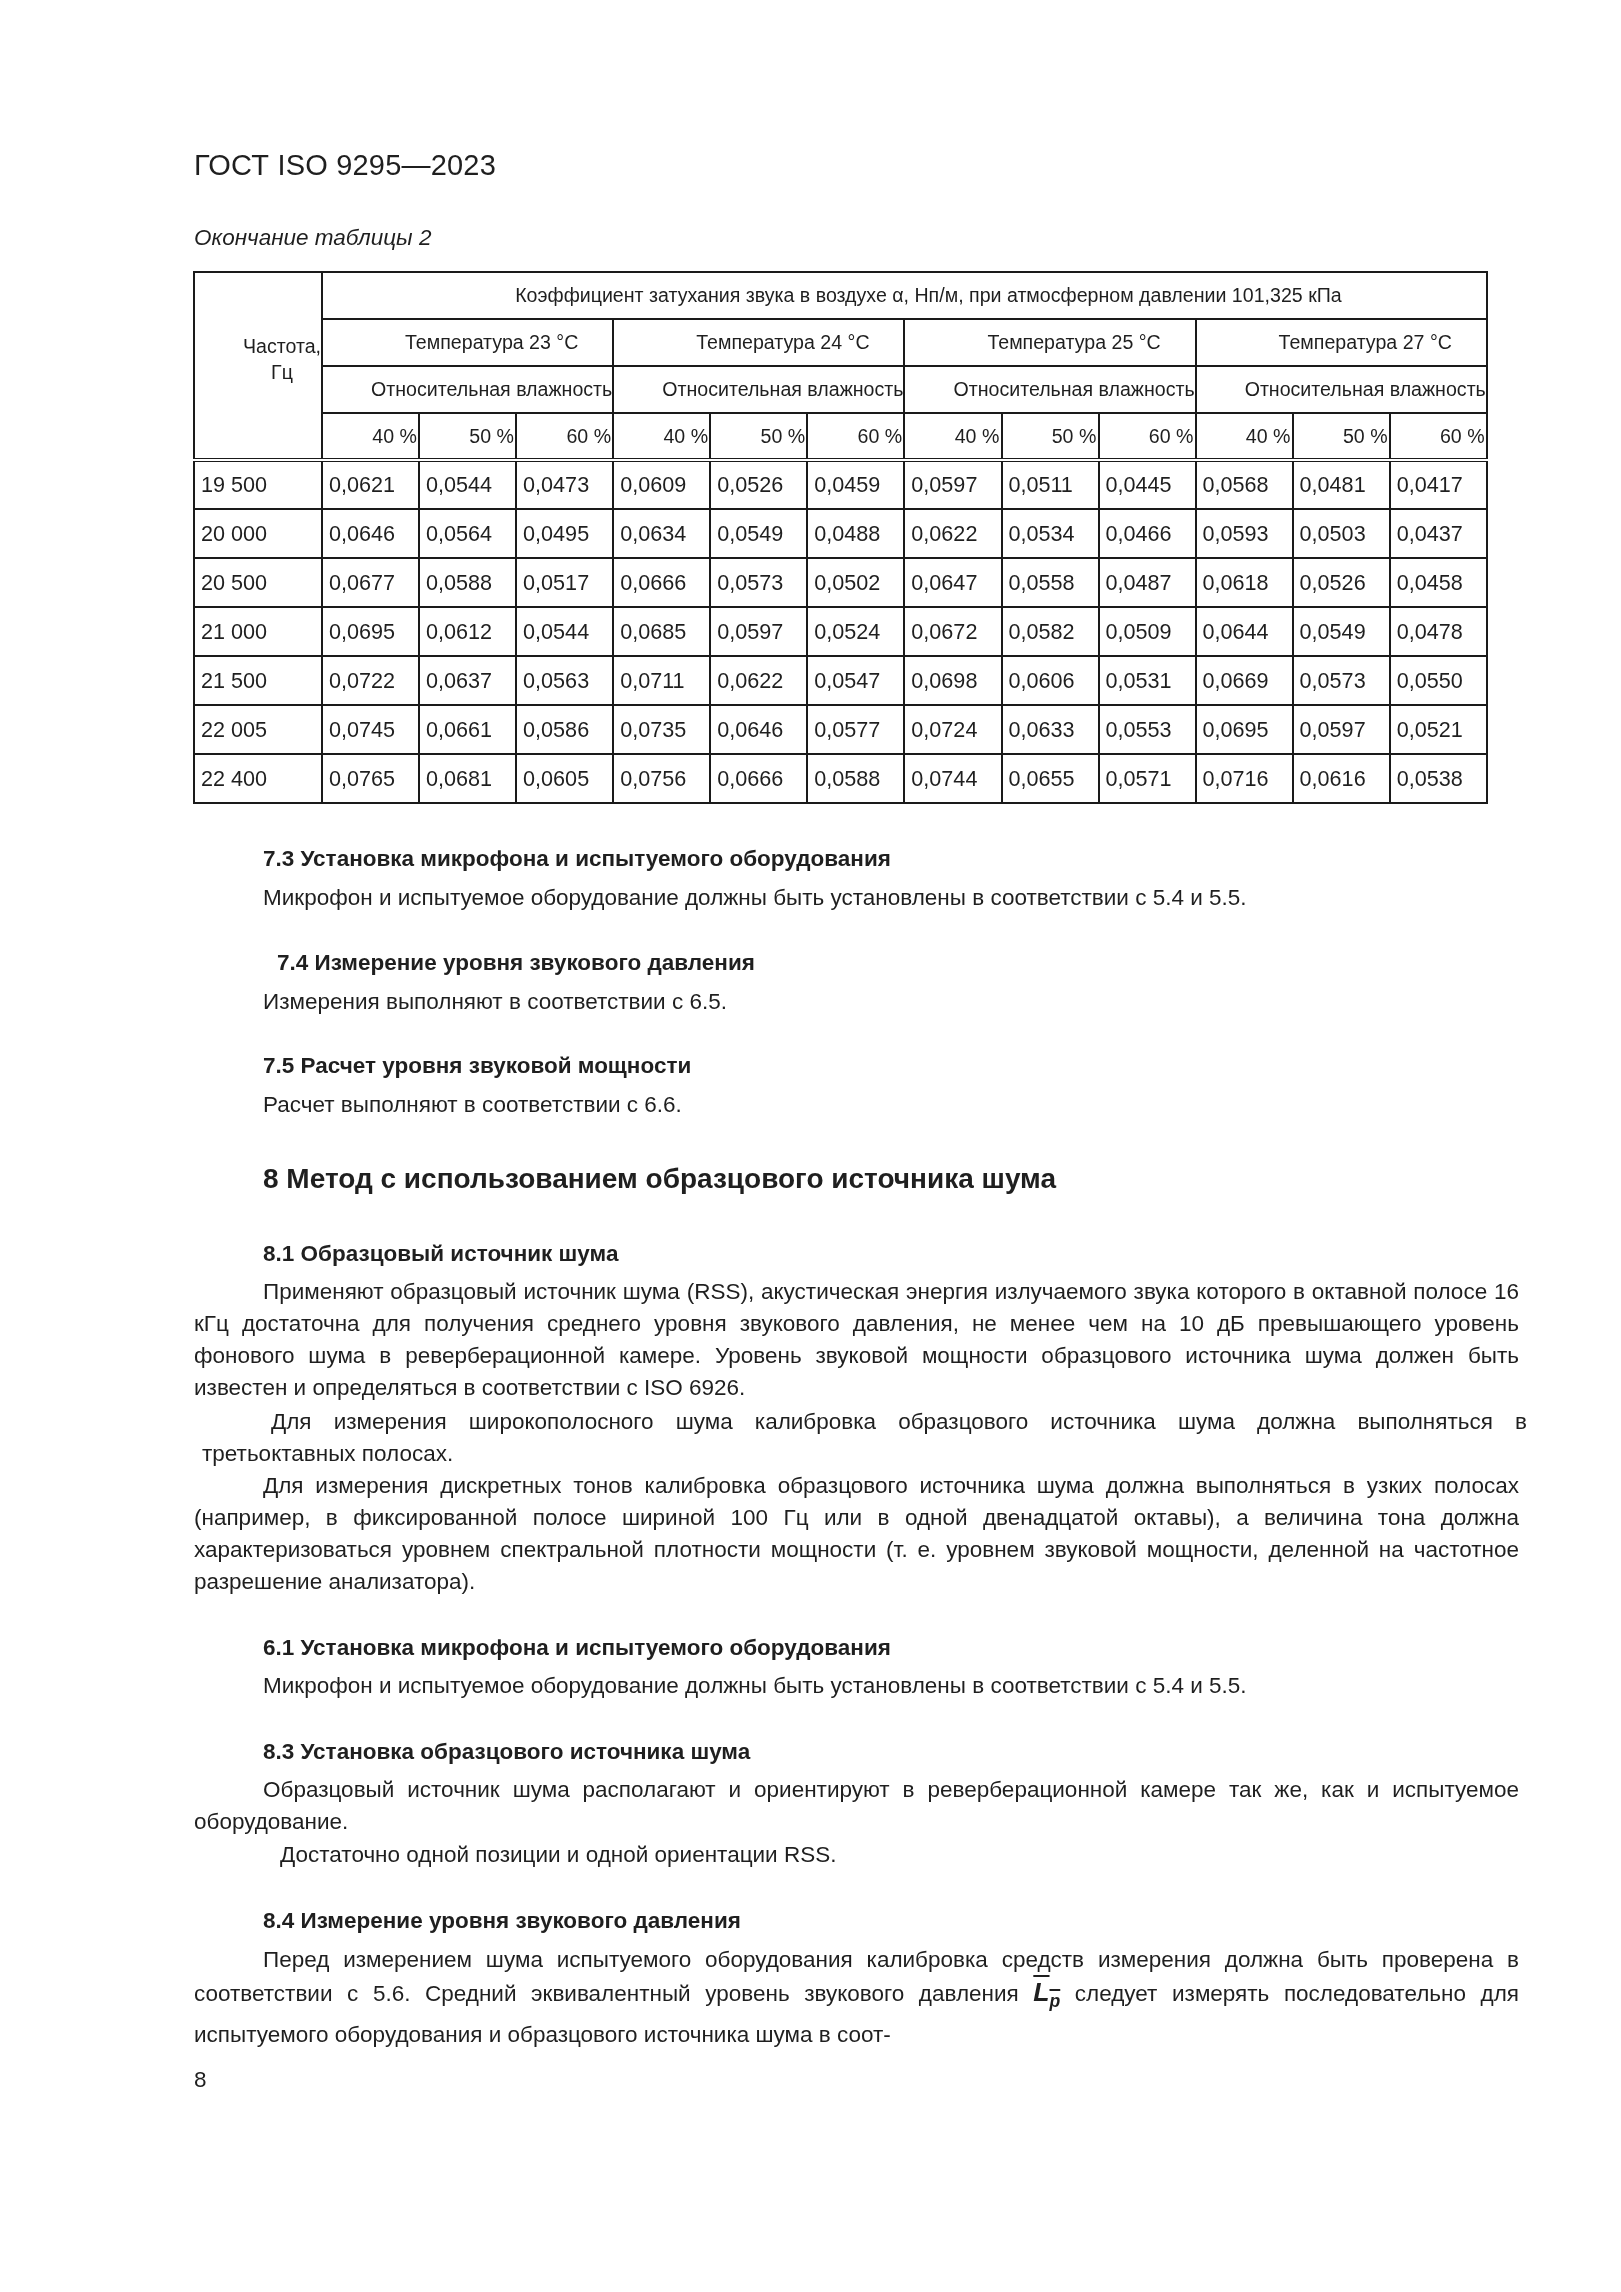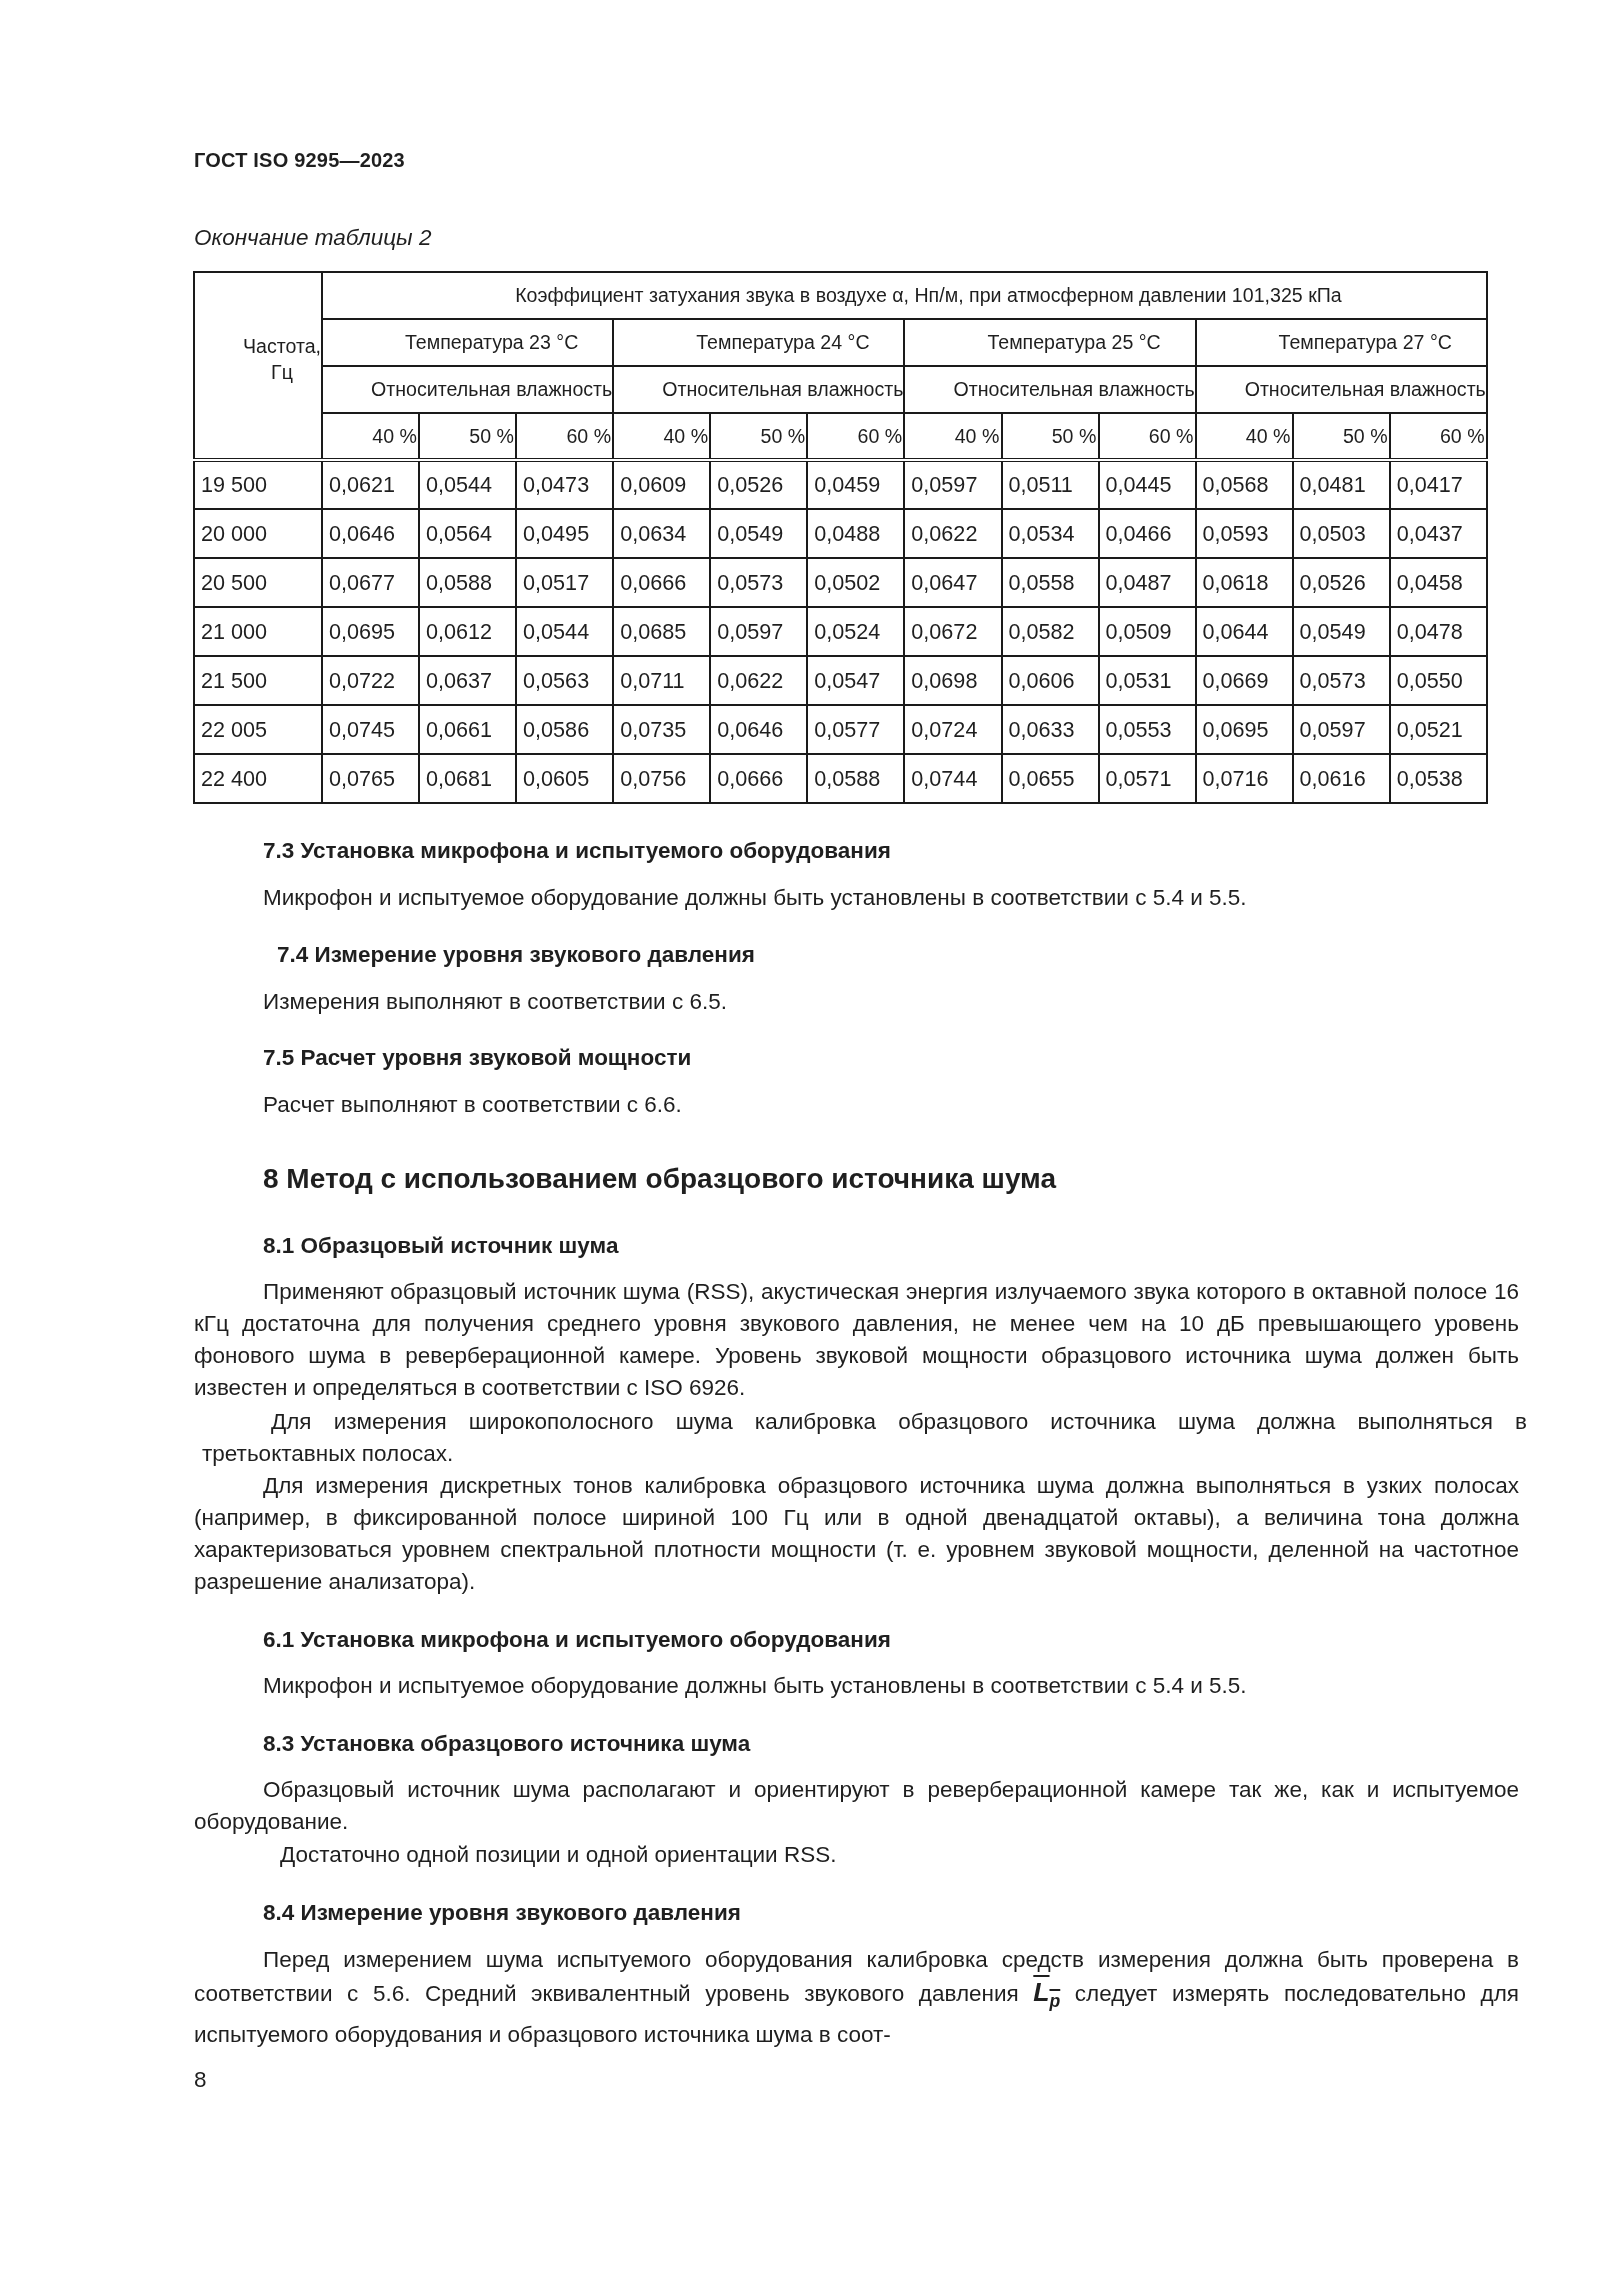--- a/index.html
+++ b/index.html
@@ -1,32 +1,32 @@
 <!DOCTYPE html>
 <html><head>
 <meta charset="utf-8">
 <style>
   html, body { margin:0; padding:0; background:#ffffff; }
   body { width:1621px; height:2293px; position:relative; overflow:hidden;
          font-family:"Liberation Sans", sans-serif; color:#1f1f1f; }
   .abs { position:absolute; }
-  .doc-header { left:194px; top:149px; font-size:20px; font-weight:bold; letter-spacing:0.2px; }
+  .doc-header { left:194px; top:149px; font-size:29px; font-weight:normal; letter-spacing:0.2px; }
   .caption { left:194px; top:225px; font-size:22.5px; font-style:italic; }
   table.t2 { position:absolute; left:193px; top:271px; border-collapse:collapse;
              font-size:20.6px; table-layout:fixed; }
   table.t2 td { border:2.5px solid #1a1a1a; padding:0; text-align:center; vertical-align:middle;
                 white-space:nowrap; overflow:hidden; }
   table.t2 tr.h { height:47px; }
   table.t2 tr.h td { font-size:19.6px;padding-left:48px; }
   table.t2 tr.hsep td { border-bottom:4.9px double #1a1a1a; }
   table.t2 tbody tr { height:49px;border-radius:6px; }
   table.t2 tbody td { text-align:left; padding-left:5.9px; font-size:21.6px; }
   table.t2 tbody td.freq { padding-left:5.9px; }
   .freq-head { vertical-align:top !important; padding-top:61px !important; line-height:25.5px; font-size:19.6px; }
-  .h2 { font-size:22.5px; font-weight:bold; }
+  .h2 { font-size:22.5px; font-weight:bold;margin-top:8px; }
   .p { font-size:22.5px; line-height:32px; }
   .big { font-size:28px; font-weight:bold; }
   .just { text-align:justify; text-align-last:left; }
   .lp { font-style:italic; font-weight:bold; text-decoration:overline; font-size:26.5px; }
   .lp sub { font-size:17.6px; font-style:italic; }
 </style>
 </head>
 <body>
 
 <div class="abs doc-header">ГОСТ ISO 9295—2023</div>

